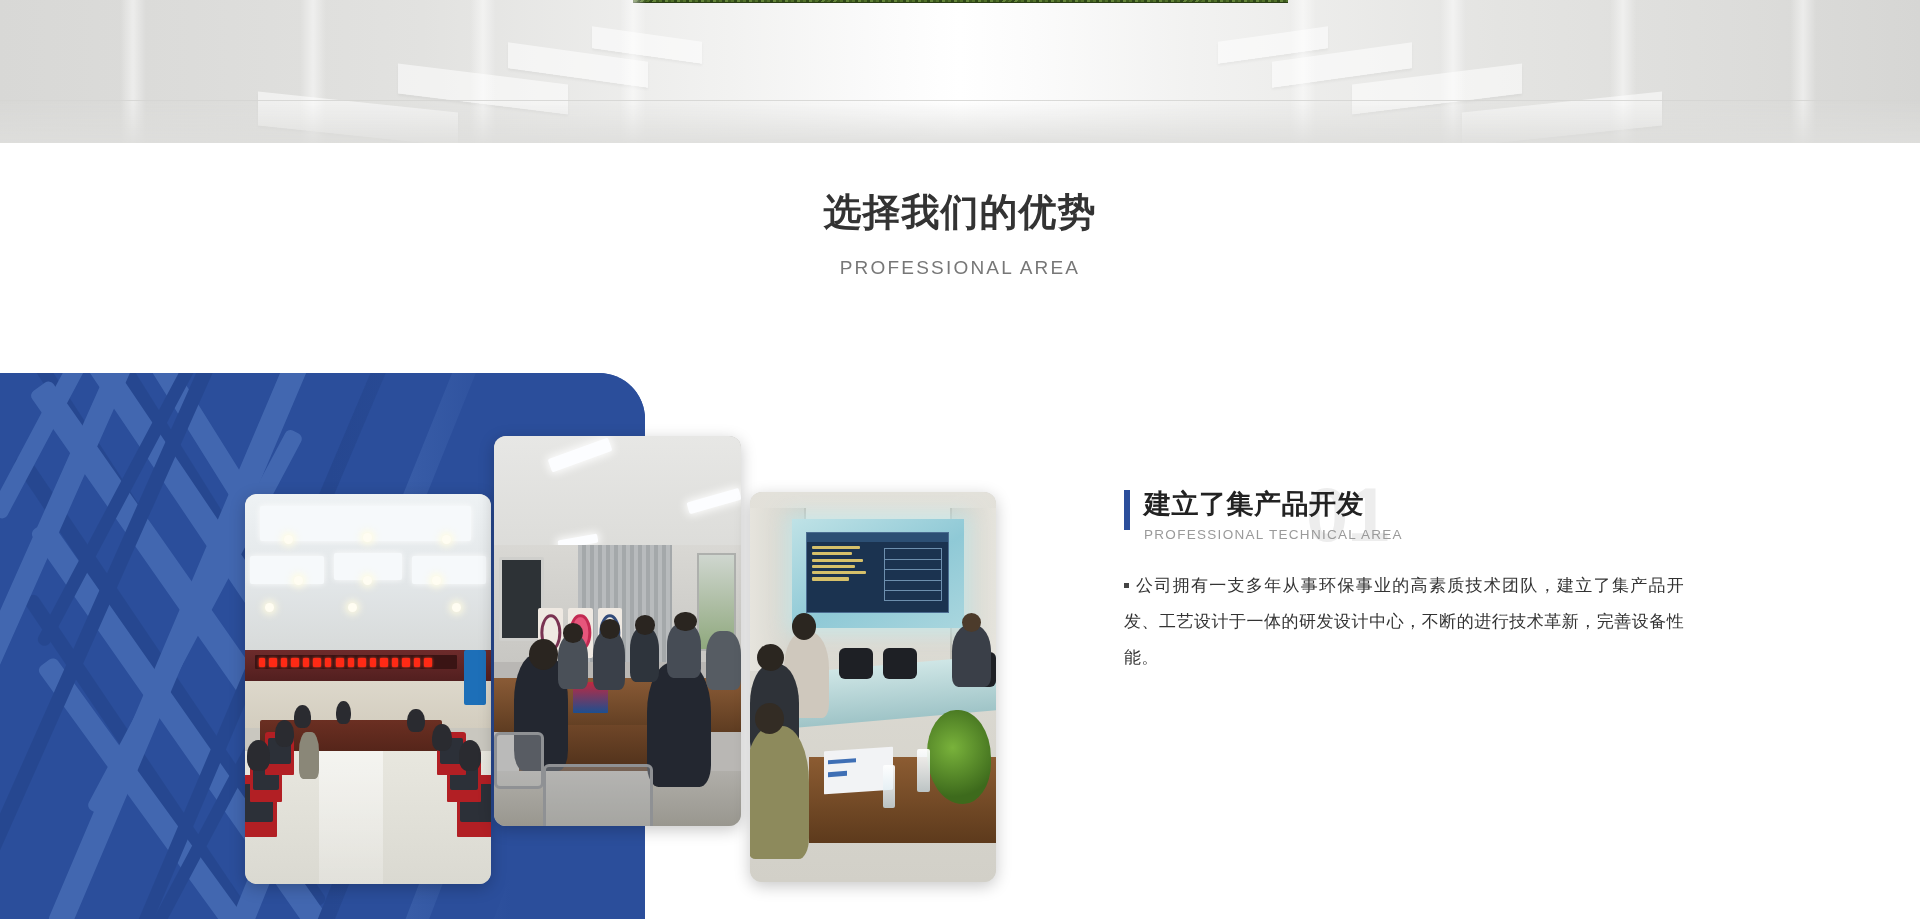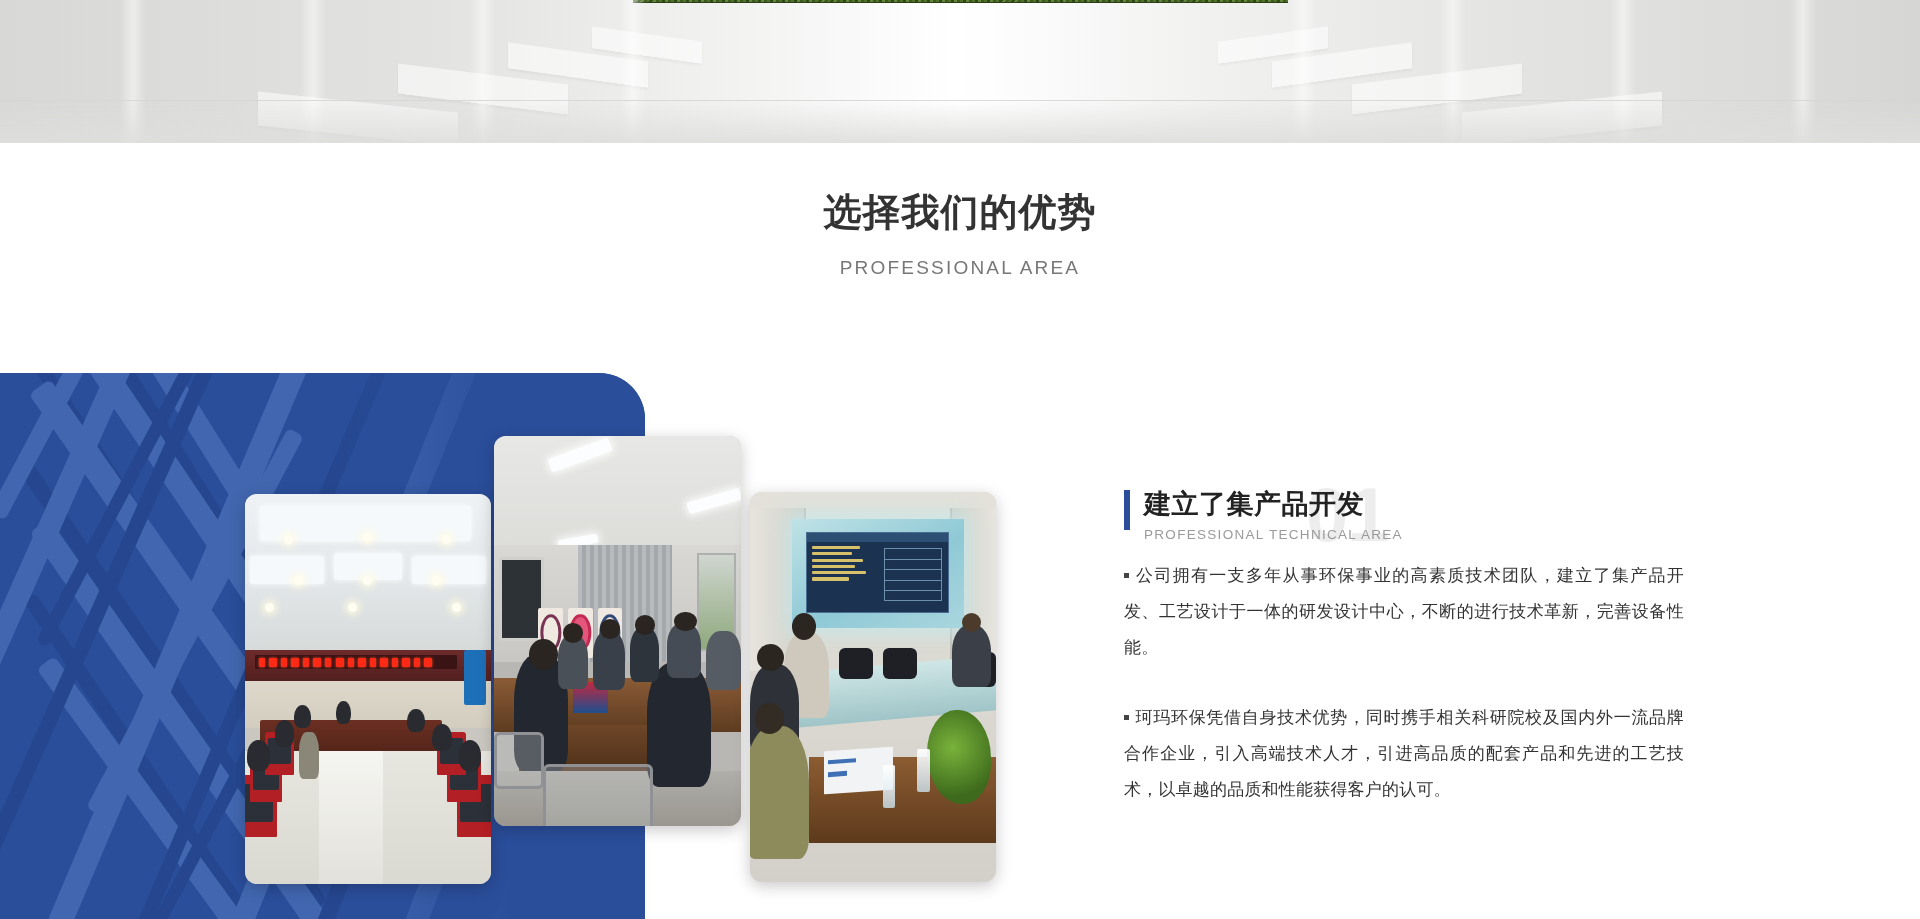--- a/index.html
+++ b/index.html
@@ -191,21 +191,21 @@
   }
   .feat-title{
     position:absolute;left:20px;top:0;
     font-size:27px;font-weight:bold;color:#222222;letter-spacing:.5px;
     line-height:1.35;margin:0;
   }
   .feat-sub{
     position:absolute;left:20px;top:41px;
     font-size:13.5px;color:#9a9a9a;letter-spacing:1.3px;margin:0;
   }
-  .feat-body{}
+  .feat-body{margin-top:10px;}
   .feat-p{
     font-size:17px;color:#333333;line-height:36px;margin:0 0 34px 0;
     text-align:justify;letter-spacing:.2px;
   }
   .feat-p:last-child{margin-bottom:0;}
   .bullet{
     display:inline-block;width:5px;height:5px;background:#444;
     vertical-align:3px;margin-right:6px;
   }
 </style>
@@ -416,18 +416,15 @@
     <span class="feat-bar"></span>
     <span class="feat-num">01</span>
     <h3 class="feat-title">建立了集产品开发</h3>
     <p class="feat-sub">PROFESSIONAL TECHNICAL AREA</p>
   </div>
 
   <div class="feat-body">
     <p class="feat-p">
       <span class="bullet"></span><span>公司拥有一支多年从事环保事业的高素质技术团队，建立了集产品开发、工艺设计于一体的研发设计中心，不断的进行技术革新，完善设备性能。</span>
     </p>
-    <p class="feat-p">
-      <span class="bullet"></span><span>珂玛环保凭借自身技术优势，同时携手相关科研院校及国内外一流品牌合作企业，引入高端技术人才，引进高品质的配套产品和先进的工艺技术，以卓越的品质和性能获得客户的认可。</span>
-    </p>
   </div>
 
 </div>
 
 </body></html>

